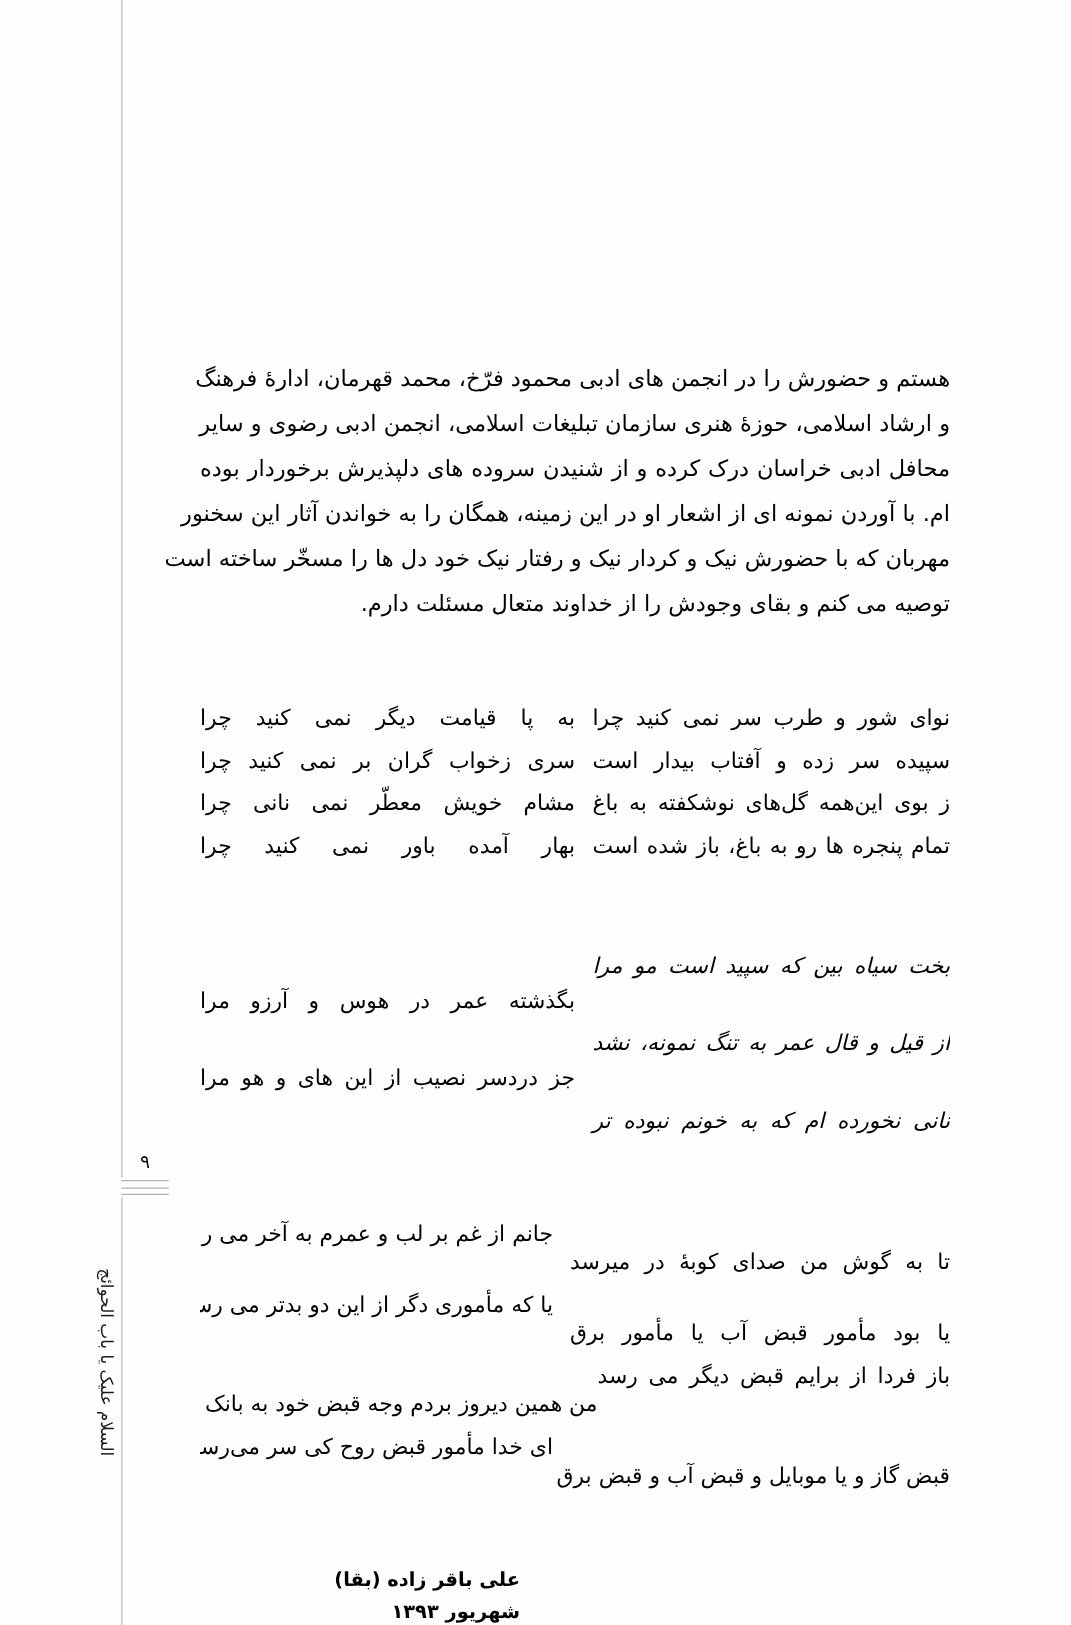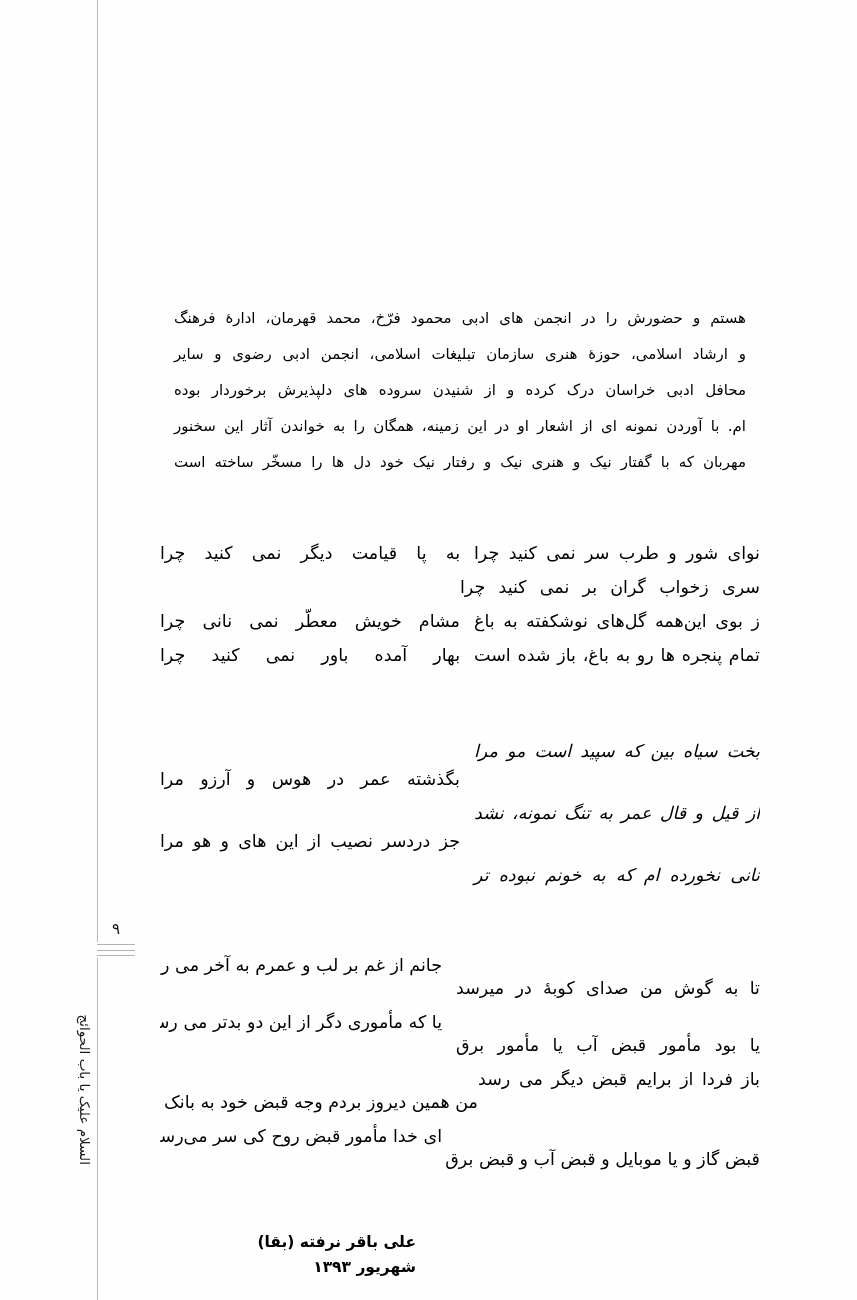--- a/index.html
+++ b/index.html
@@ -78,26 +78,26 @@
   .content {
     position: absolute;
     right: 97px;          
     top: 286px;
     width: 600px;
     direction: rtl;
     text-align: justify;
   }
 
   .prose {
-    font-size: 15px;
+    font-size: 18px;
     line-height: 36px;
     text-align: justify;
     text-align-last: justify;
     color: #000;
-    margin: 14px;
+    margin: 0;
   }
   .prose .ln {
     display: block;
     text-align: justify;
     text-align-last: justify;
     white-space: nowrap;
   }
   .prose .ln.last {
     text-align-last: right;
   }
@@ -170,29 +170,31 @@
 
   <div class="running-head">السلام علیک یا باب الحوائج</div>
 
   <div class="content">
 
     <div class="prose">
       <span class="ln">هستم و حضورش را در انجمن های ادبی محمود فرّخ، محمد قهرمان، ادارۀ فرهنگ</span>
       <span class="ln">و ارشاد اسلامی، حوزۀ هنری سازمان تبلیغات اسلامی، انجمن ادبی رضوی و سایر</span>
       <span class="ln">محافل ادبی خراسان درک کرده و از شنیدن سروده های دلپذیرش برخوردار بوده</span>
       <span class="ln">ام. با آوردن نمونه ای از اشعار او در این زمینه، همگان را به خواندن آثار این سخنور</span>
-      <span class="ln">مهربان که با گفتار نیک و هنری نیک و رفتار نیک خود دل ها را مسخّر ساخته است</span>
+      <span class="ln">مهربان که با حضورش نیک و کردار نیک و رفتار نیک خود دل ها را مسخّر ساخته است</span>
+      <span class="ln last">توصیه می کنم و بقای وجودش را از خداوند متعال مسئلت دارم.</span>
     </div>
 
     <div class="poem p1">
       <div class="bayt">
         <div class="hemistich right"><span>نوای شور و طرب سر نمی کنید چرا</span></div>
         <div class="hemistich left"><span>به پا قیامت دیگر نمی کنید چرا</span></div>
       </div>
       <div class="bayt">
+        <div class="hemistich right"><span>سپیده سر زده و آفتاب بیدار است</span></div>
         <div class="hemistich left"><span>سری زخواب گران بر نمی کنید چرا</span></div>
       </div>
       <div class="bayt">
         <div class="hemistich right"><span>ز بوی این‌همه گل‌های نوشکفته به باغ</span></div>
         <div class="hemistich left"><span>مشام خویش معطّر نمی نانی چرا</span></div>
       </div>
       <div class="bayt">
         <div class="hemistich right"><span>تمام پنجره ها رو به باغ، باز شده است</span></div>
         <div class="hemistich left"><span>بهار آمده باور نمی کنید چرا</span></div>
       </div>
@@ -225,18 +227,18 @@
         <div class="hemistich left"><span>باز فردا از برایم قبض دیگر می رسد</span></div>
         <div class="hemistich right"><span>من همین دیروز بردم وجه قبض خود به بانک</span></div>
       </div>
       <div class="bayt">
         <div class="hemistich right"><span>قبض گاز و یا موبایل و قبض آب و قبض برق</span></div>
         <div class="hemistich left"><span>ای خدا مأمور قبض روح کی سر می‌رسد!!</span></div>
       </div>
     </div>
 
     <div class="signature">
-      <span class="sig-line">علی باقر نرفته (بقا)</span>
+      <span class="sig-line">علی باقر زاده (بقا)</span>
       <span class="sig-line">شهریور ۱۳۹۳</span>
     </div>
 
   </div>
 </div>
 
 </body></html>

